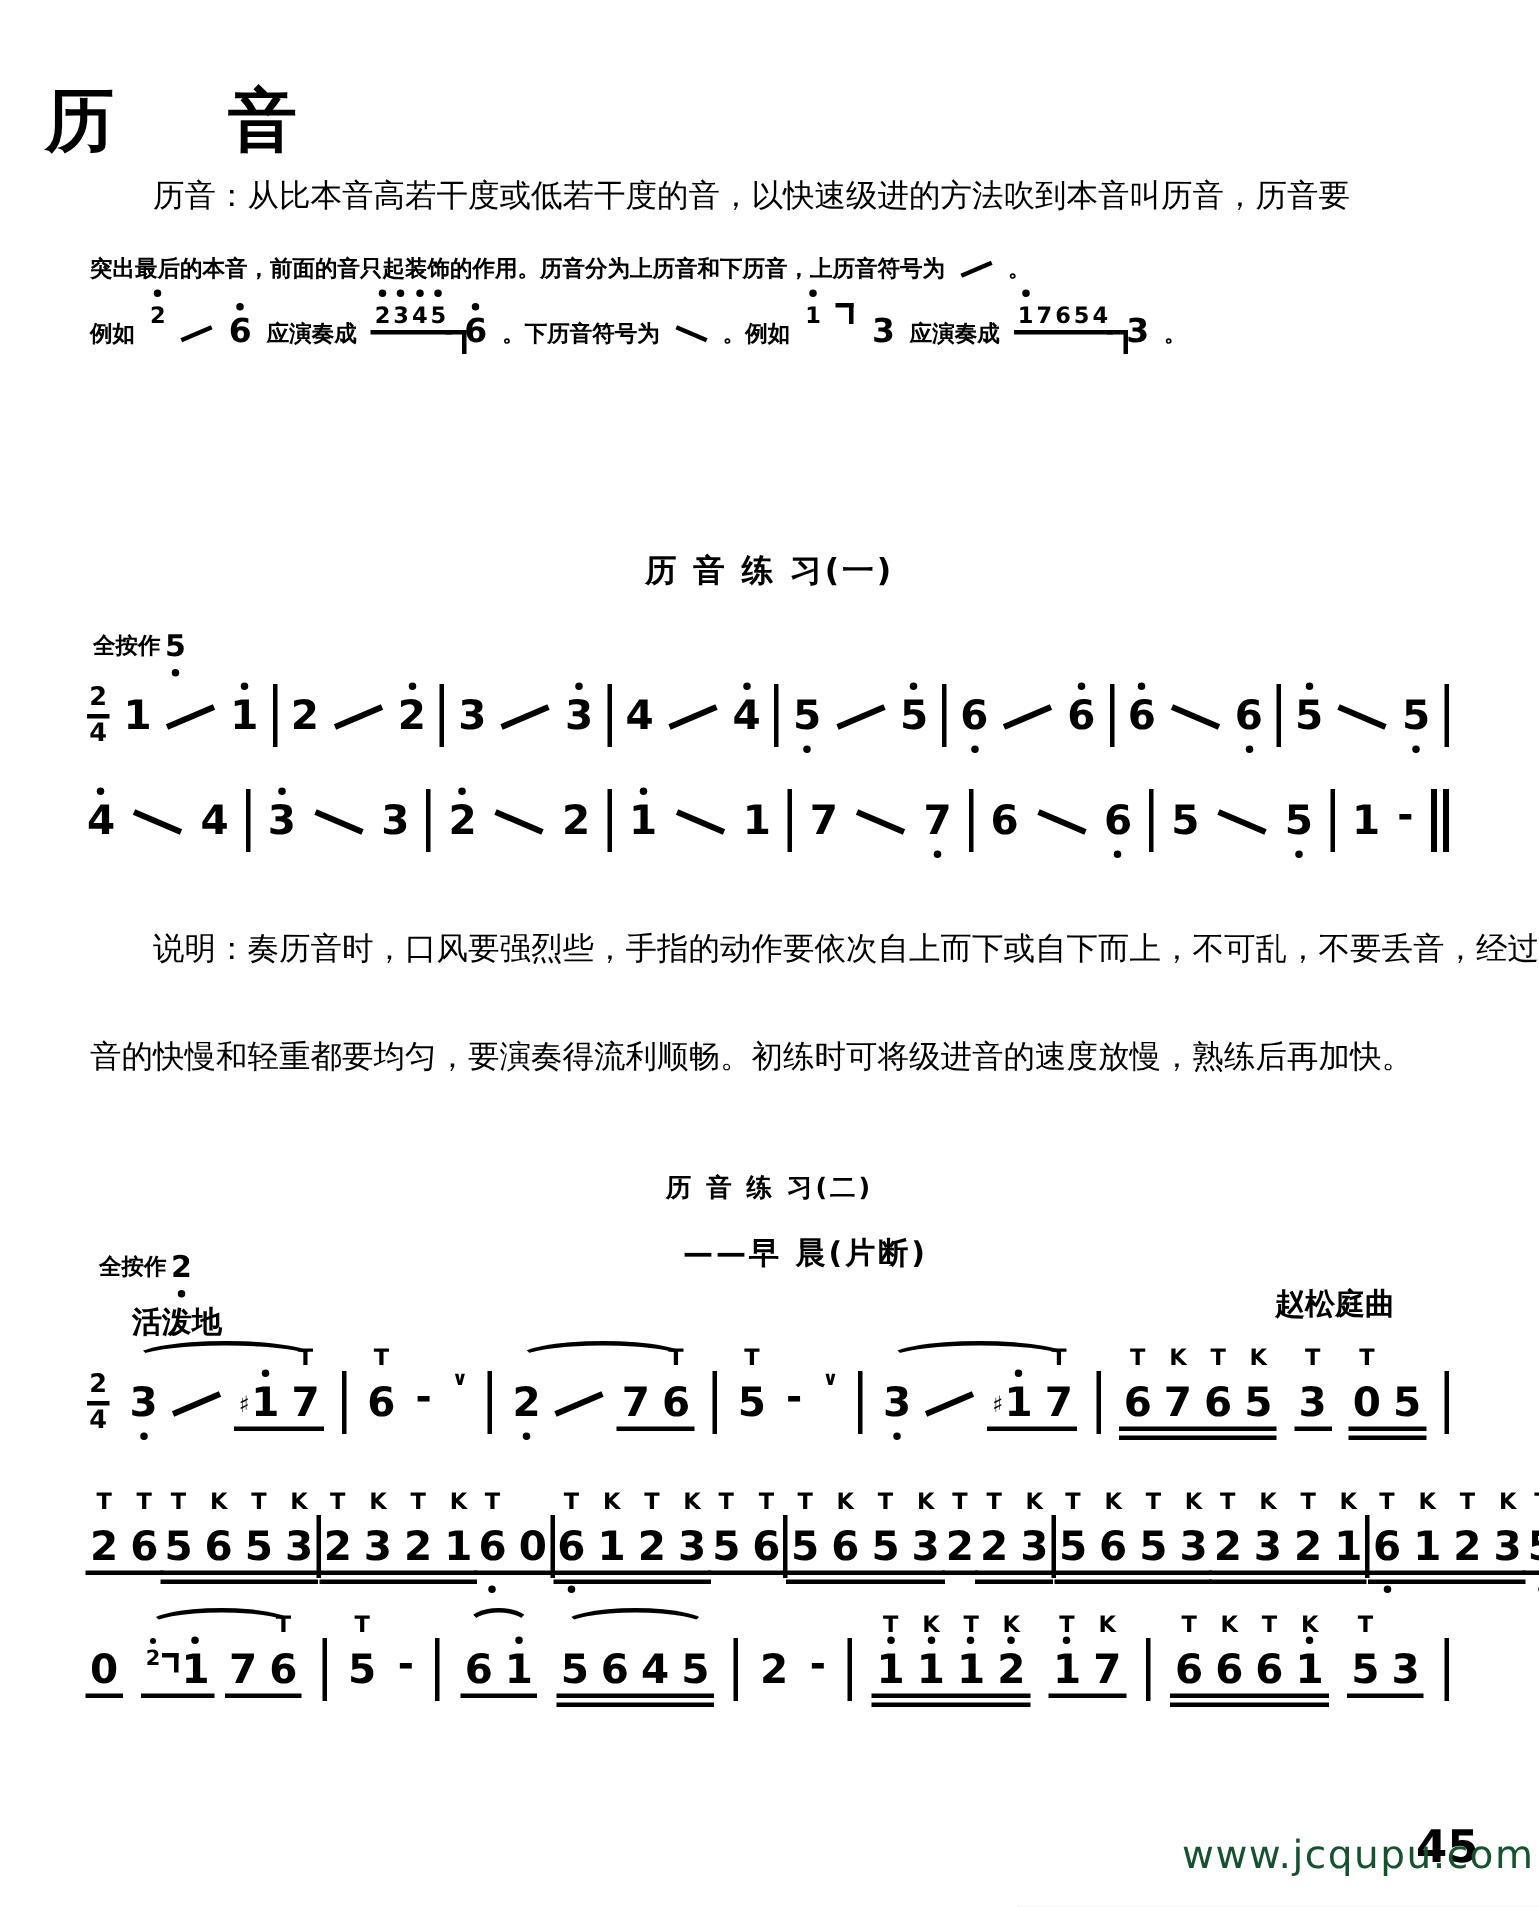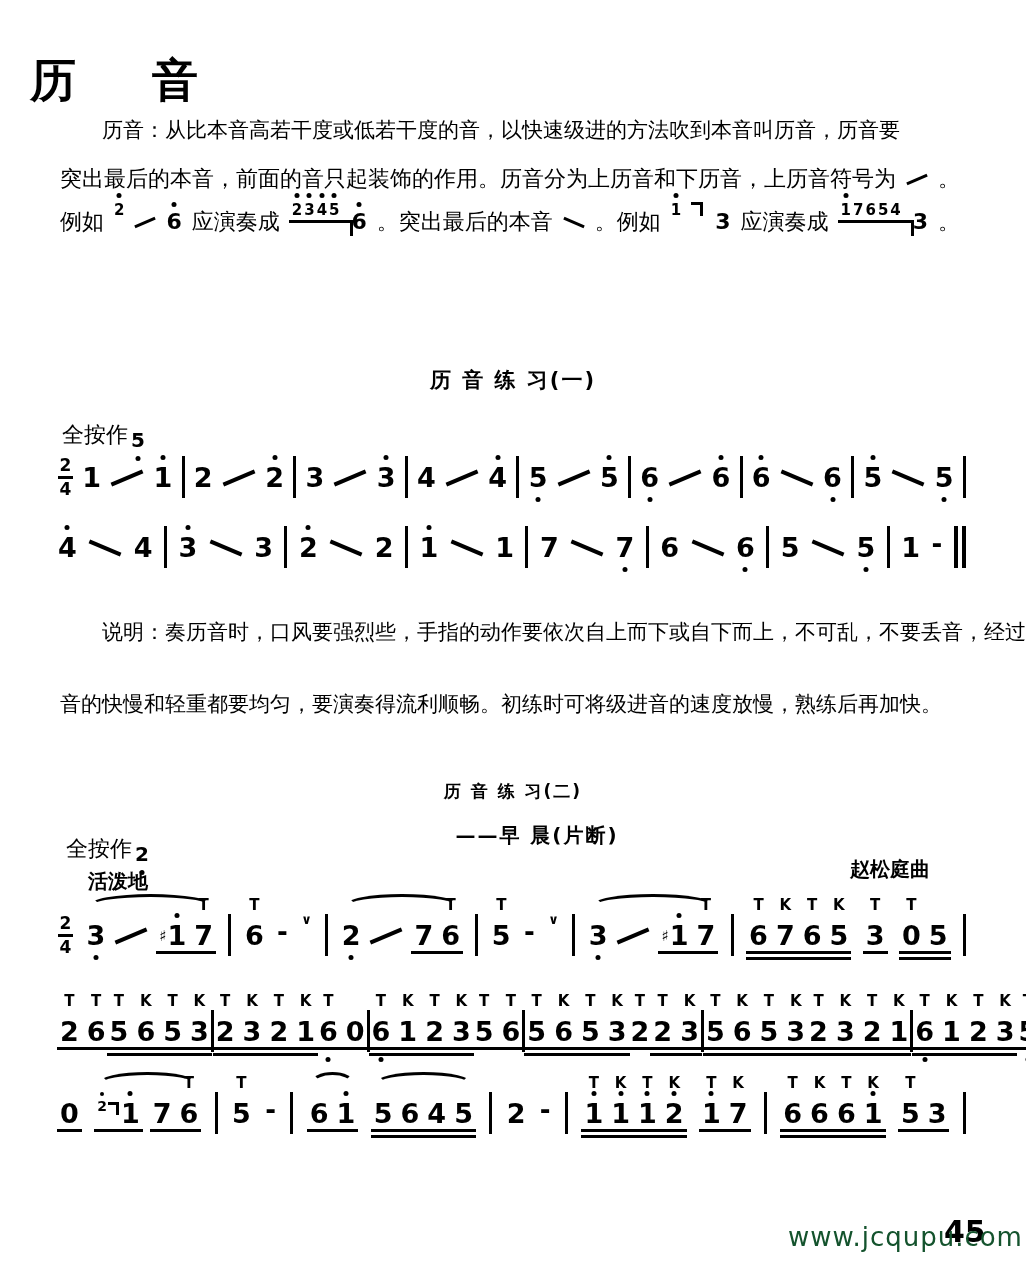--- a/index.html
+++ b/index.html
@@ -72,21 +72,21 @@
   .breath{font-size:13px;font-weight:bold;position:relative;top:-16px;}
   .arcw{position:relative;display:inline-flex;align-items:center;gap:9px;}
   .arcw::before{content:"";position:absolute;left:3px;right:3px;top:-28px;height:17px;
                 border:3px solid transparent;border-top-color:#000;border-radius:50%;}
   .gr{position:relative;top:-14px;font-size:14px;font-weight:bold;margin-right:1px;}
   .gr .du{top:-7px;width:4px;height:4px;}
   .hk,.hk2{display:inline-block;width:9px;height:11px;border-top:3px solid #000;
            border-right:3px solid #000;position:relative;top:-13px;margin-right:2px;}
   .hk2{width:8px;height:10px;top:-12px;}
   .sharp{font-size:15px;font-weight:bold;margin-right:1px;position:relative;top:-5px;}
-  .txt{font-size:22px;font-weight:normal;white-space:nowrap;}
+  .txt{font-size:15px;font-weight:bold;white-space:nowrap;}
   .ir3 .dg{font-size:22px;}
   .ir3 .smg .dg,.ir3 .smn .dg{font-size:15px;}
 
   .pageno{left:944px;top:1214px;font-size:30px;font-weight:bold;}
   .wm{left:788px;top:1222px;font-size:26px;color:#14532d;letter-spacing:1px;}
 </style>
 </head>
 <body>
 
 <div class="page">
@@ -119,21 +119,21 @@
           <span class="dwrap"><span class="dg">4</span><span class="du"></span></span>
         </span>
         <span class="note">
           <span class="dwrap"><span class="dg">5</span><span class="du"></span></span>
         </span>
         <span class="hkend"></span>
       </span>
       <span class="note">
         <span class="dwrap"><span class="dg">6</span><span class="du"></span></span>
       </span>
-      <span class="txt">。突出最后的本音</span>
+      <span class="txt">。下历音符号为</span>
       <span class="slash down smsl"></span>
       <span class="txt">。例如</span>
       <span class="note smn raise">
         <span class="dwrap"><span class="dg">1</span><span class="du"></span></span>
       </span>
       <span class="hk"></span>
       <span class="note">
         <span class="dwrap"><span class="dg">3</span></span>
       </span>
       <span class="txt">应演奏成</span>

